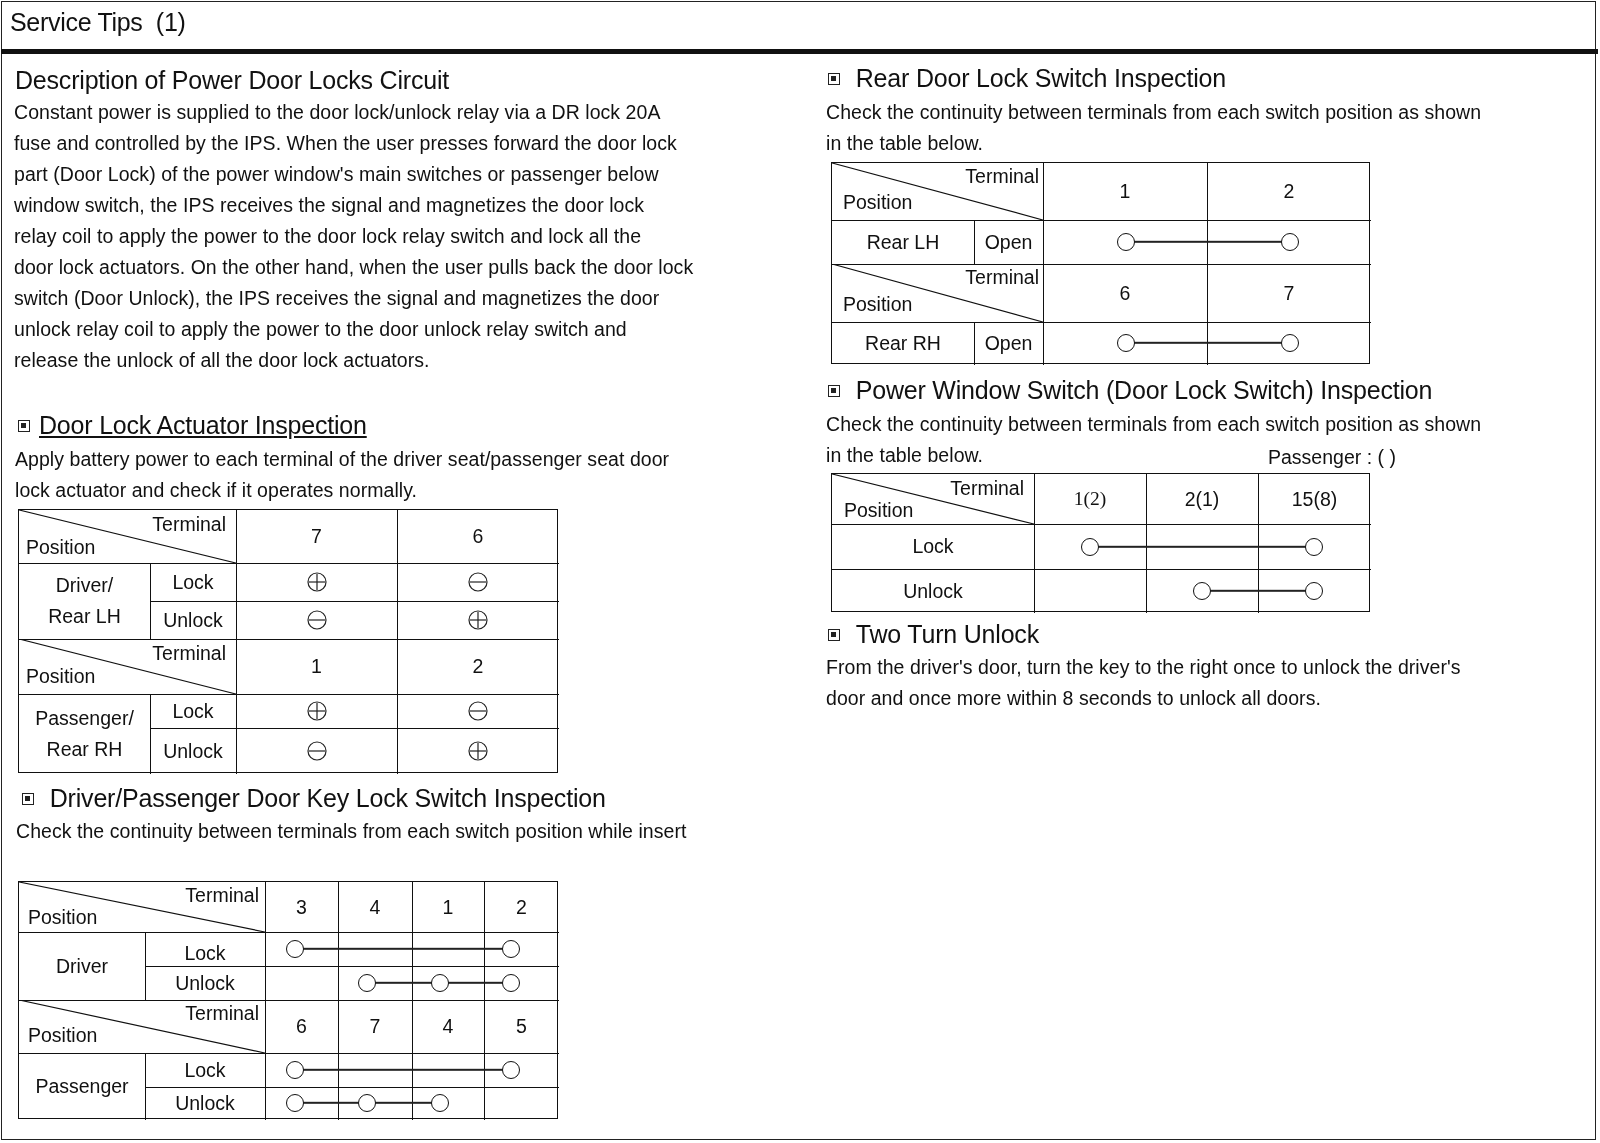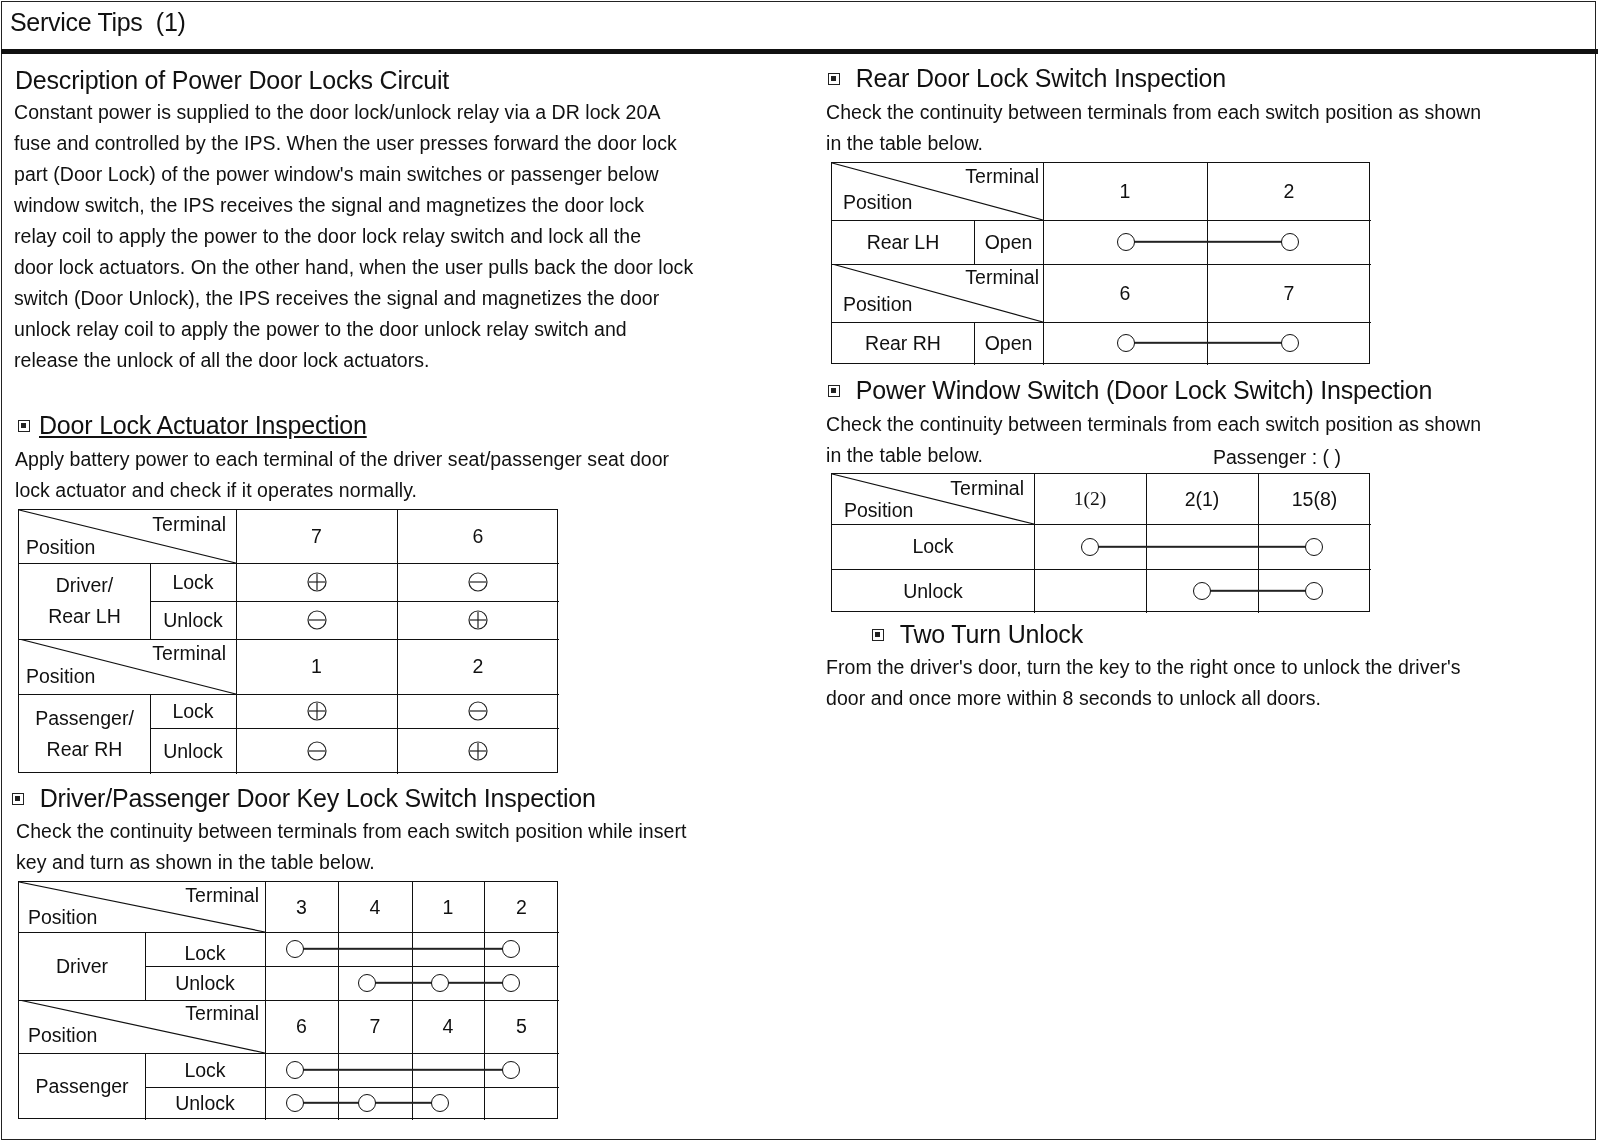--- a/index.html
+++ b/index.html
@@ -139,26 +139,25 @@
           <line x1="2" y1="10" x2="18" y2="10" stroke="#222" stroke-width="1.2"></line>
         </svg></div>
       <div class="sym" style="left: 459px; top: 241px;"><svg viewBox="0 0 20 20" width="20" height="20">
           <circle cx="10" cy="10" r="9" fill="none" stroke="#222" stroke-width="1.2"></circle>
           <line x1="2" y1="10" x2="18" y2="10" stroke="#222" stroke-width="1.2"></line>
           <line x1="10" y1="2" x2="10" y2="18" stroke="#222" stroke-width="1.2"></line>
         </svg></div>
     </div>
 </div>
 
-<div class="h" style="left:12px;top:784px;">
+<div class="h" style="left:22px;top:784px;">
   <span class="box"></span>&nbsp;<span>Driver/Passenger Door Key Lock Switch Inspection</span>
 </div>
 <div class="p" style="left:16px;top:816px;">
   <div>Check the continuity between terminals from each switch position while insert</div>
-  <div>key and turn as shown in the table below.</div>
 </div>
 
 <div class="tbl" style="left:18px;top:881px;width:540px;height:238px;">
 
   <div class="hl" style="left:0;top:50px;width:540px;"></div>
   <div class="hl" style="left:126px;top:84px;width:414px;"></div>
   <div class="hl" style="left:0;top:118px;width:540px;"></div>
   <div class="hl" style="left:0;top:171px;width:540px;"></div>
   <div class="hl" style="left:126px;top:205px;width:414px;"></div>
   <div class="vl" style="left:246px;top:0;height:238px;"></div>
@@ -268,21 +267,21 @@
     </div>
 </div>
 
 <div class="h" style="left:828px;top:376px;">
   <span class="box"></span>&nbsp;<span>Power Window Switch (Door Lock Switch) Inspection</span>
 </div>
 <div class="p" style="left:826px;top:409px;">
   <div>Check the continuity between terminals from each switch position as shown</div>
   <div>in the table below.</div>
 </div>
-<div class="note" style="left:1213px;top:446px;">Passenger : (  )</div>
+<div class="note" style="left:1268px;top:446px;">Passenger : (  )</div>
 
 <div class="tbl" style="left:831px;top:473px;width:539px;height:139px;">
 
   <div class="hl" style="left:0;top:50px;width:539px;"></div>
   <div class="hl" style="left:0;top:95px;width:539px;"></div>
   <div class="vl" style="left:202px;top:0;height:139px;"></div>
   <div class="vl" style="left:314px;top:0;height:139px;"></div>
   <div class="vl" style="left:426px;top:0;height:139px;"></div>
 
   <div class="diag" style="left:0;top:0;width:202px;height:50px;">
@@ -301,19 +300,19 @@
   <div id="pw-wires">
       <div class="wire" style="left: 258px; width: 224px; top: 73px;"></div>
       <div class="circ" style="left: 258px; top: 73px;"></div>
       <div class="circ" style="left: 482px; top: 73px;"></div>
       <div class="wire" style="left: 370px; width: 112px; top: 117px;"></div>
       <div class="circ" style="left: 370px; top: 117px;"></div>
       <div class="circ" style="left: 482px; top: 117px;"></div>
     </div>
 </div>
 
-<div class="h" style="left:828px;top:620px;margin-left:44px;">
+<div class="h" style="left:828px;top:620px;">
   <span class="box"></span>&nbsp;<span>Two Turn Unlock</span>
 </div>
 <div class="p" style="left:826px;top:652px;">
   <div>From the driver's door, turn the key to the right once to unlock the driver's</div>
   <div>door and once more within 8 seconds to unlock all doors.</div>
 </div>
 
 </body></html>

